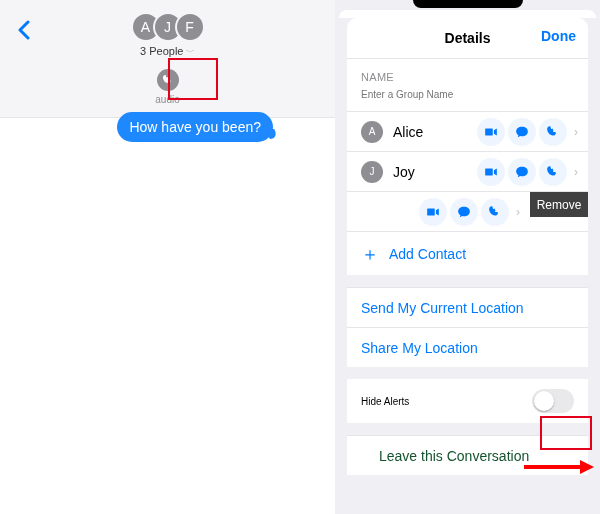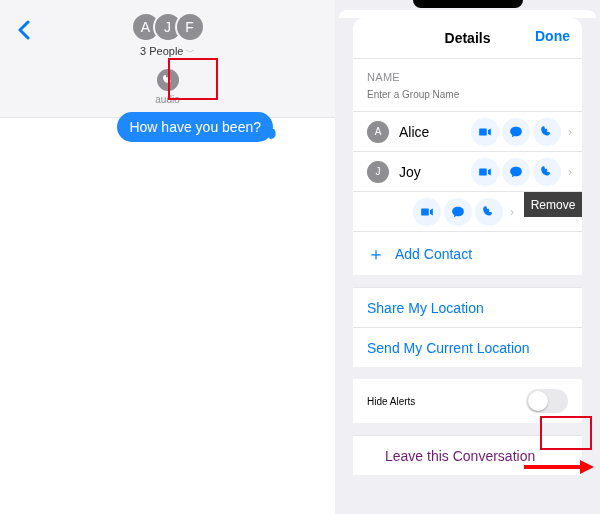--- a/index.html
+++ b/index.html
@@ -121,21 +121,21 @@
     display: flex; align-items: center; justify-content: center;
     position: relative;
     margin: 0 2px;
     font-weight: 600;
   }
   .done-btn {
     position: absolute; right: 12px; top: 10px;
     color: #007aff; font-weight: 600;
     font-size: 14px;
   }
-  .section { background: #fff; margin: 0 18px; }
+  .section { background: #fff; margin: 0 12px; }
   .section-sep { height: 12px; background: #efeff4; margin: 0 2px; }
   .name-section {
     padding: 12px 14px 10px 14px;
     border-top: 1px solid #e5e5e7;
   }
   .name-label { font-size: 11px; color: #8e8e93; letter-spacing: .3px; }
   .group-name-input {
     border: none; outline: none;
     color: #b91c1c;
     font-size: 10px;
@@ -187,21 +187,21 @@
     font-size: 14px;
   }
   .add-plus { font-size: 18px; margin-right: 10px; font-weight: 300; }
   .link-row {
     height: 40px; padding: 0 14px;
     display: flex; align-items: center;
     border-top: 1px solid #e5e5e7;
     color: #007aff;
     font-size: 14px;
   }
-  .link-row.red { color: #701a75; padding-left: 32px; }
+  .link-row.red { color: #14532d; padding-left: 32px; }
   .switch-row {
     height: 44px; padding: 0 14px;
     display: flex; align-items: center; justify-content: space-between;
     font-size: 10px;
   }
   .switch {
     width: 42px; height: 24px; border-radius: 12px;
     background: #e9e9eb; position: relative;
   }
   .switch::after {
@@ -339,22 +339,22 @@
         <div class="remove-btn">Remove</div>
       </div>
       <div class="add-contact-row">
         <span class="add-plus">＋</span>
         <span>Add Contact</span>
       </div>
     </div>
 
     <div class="section-sep"></div>
     <div class="section">
+      <div class="link-row">Send My Current Location</div>
       <div class="link-row">Share My Location</div>
-      <div class="link-row">Send My Current Location</div>
     </div>
     <div class="section-sep"></div>
     <div class="section">
       <div class="switch-row">
         <span>Hide Alerts</span>
         <div class="switch"></div>
       </div>
     </div>
     <div class="section-sep"></div>
     <div class="section">

